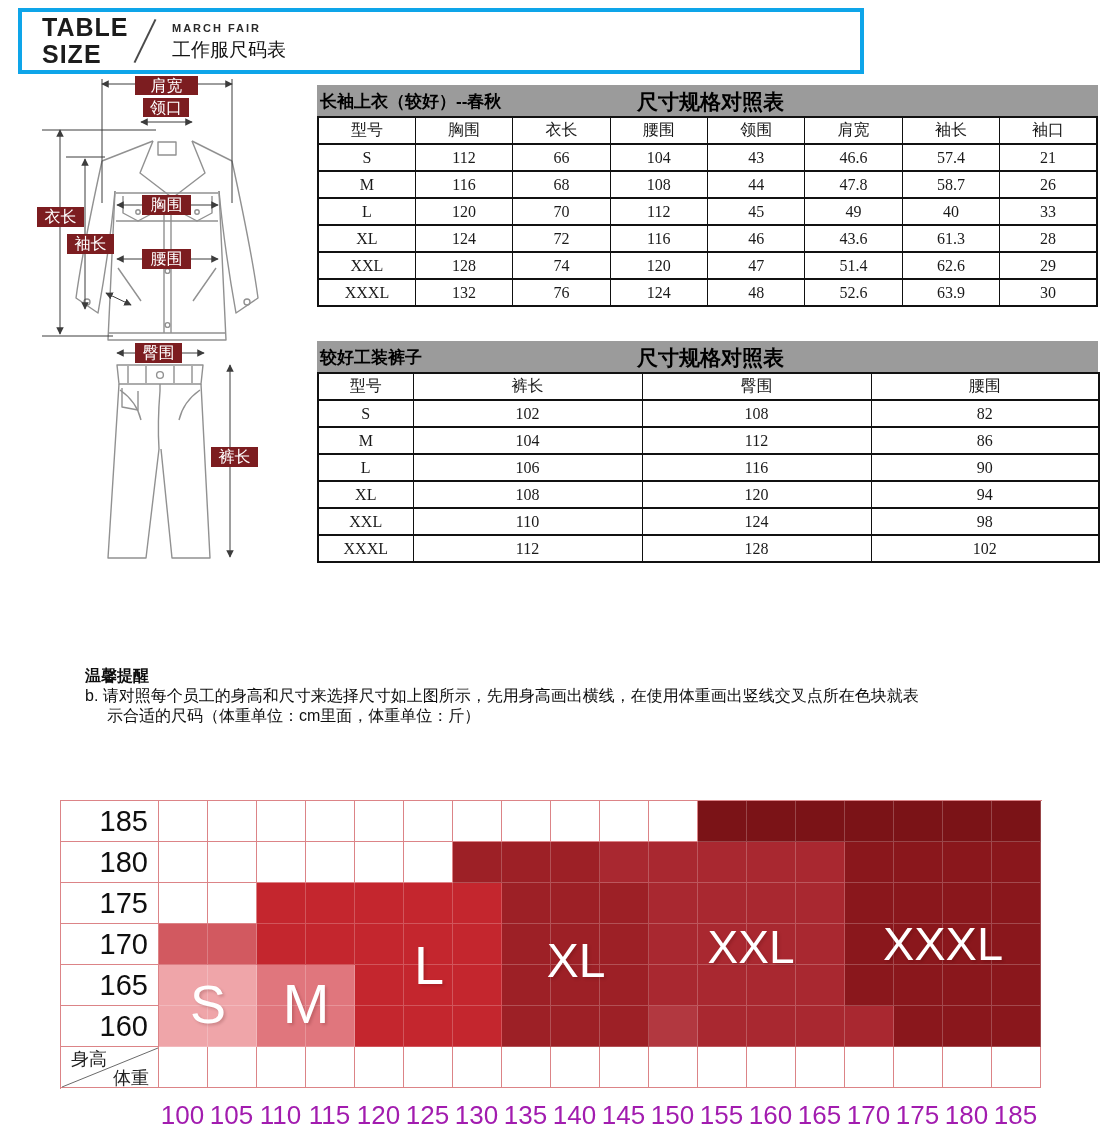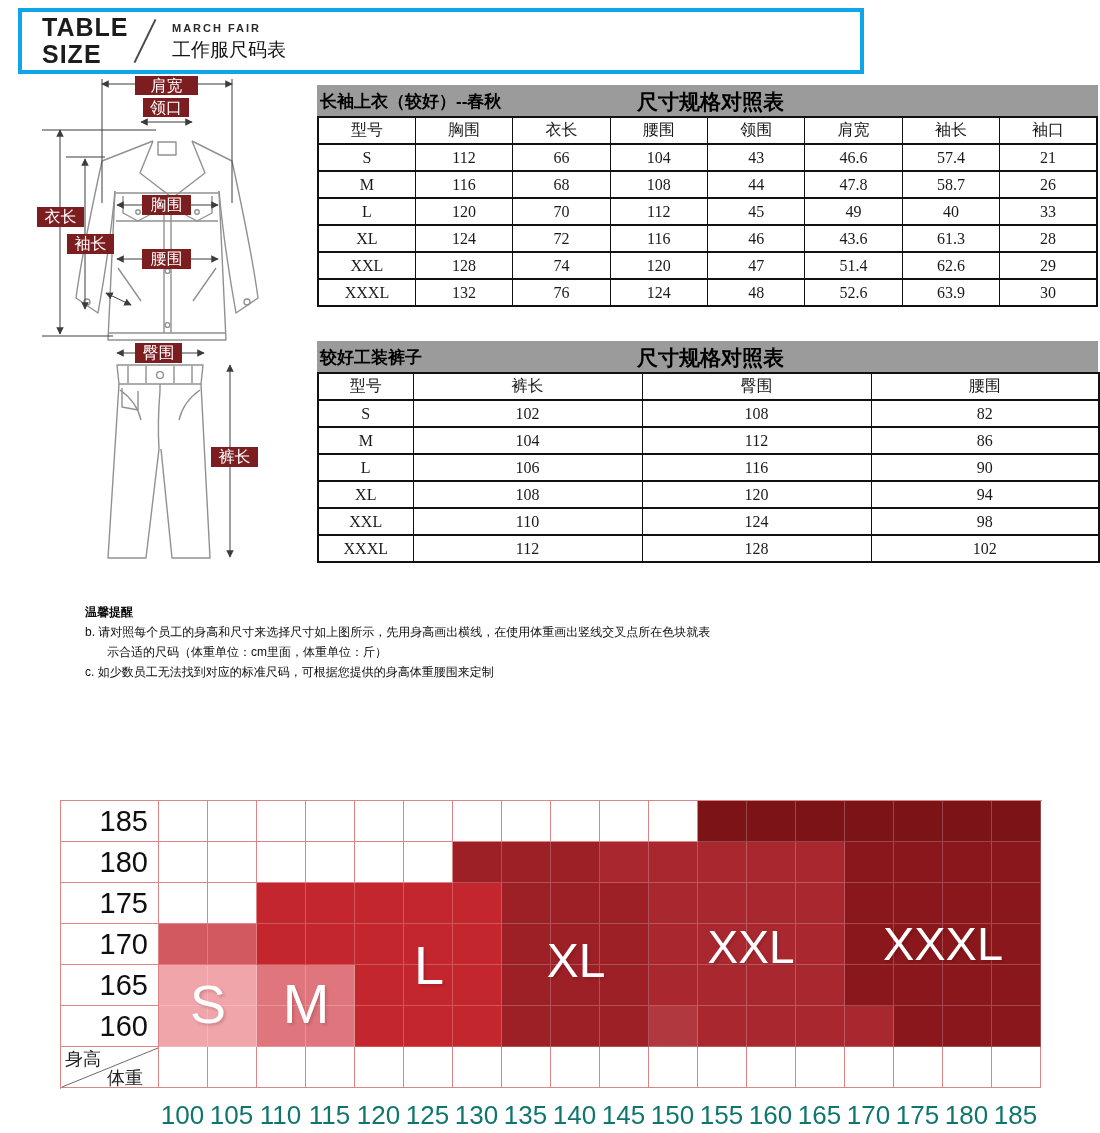--- a/index.html
+++ b/index.html
@@ -18,33 +18,33 @@
   
   .band{position:absolute;left:317px;width:781px;height:31px;background:#9b9b9b;}
   .band-left{position:absolute;left:3px;top:5px;font-size:17px;font-weight:bold;color:#000;}
   .band-center{position:absolute;left:320px;top:3px;font-size:21px;font-weight:bold;color:#000;}
   table.spec{position:absolute;left:317px;width:781px;border-collapse:collapse;table-layout:fixed;
              border:2px solid #111;font-family:Liberation Serif, serif;}
   table.spec th,table.spec td{border:1px solid #111;border-top-width:2px;height:25px;padding:0;
              text-align:center;font-size:16px;font-weight:normal;color:#1a1a1a;}
   
   .section-title{position:absolute;left:88px;top:583px;font-size:37px;font-weight:bold;color:#7b1517;letter-spacing:2px;}
-  .notes{position:absolute;left:85px;top:602px;font-size:12px;line-height:20px;color:#0e0e0e;}
+  .notes{position:absolute;left:85px;top:666px;font-size:16px;line-height:20px;color:#0e0e0e;}
   .notes .nh{font-weight:bold;}
   .notes .indent{padding-left:22px;}
   
   #chart{position:absolute;left:60px;top:800px;width:1000px;height:330px;}
   #grid{position:absolute;left:0;top:0;width:981px;height:288px;border-top:1px solid #dc8487;border-left:1px solid #dc8487;}
   .cell,.ycell,.corner{position:absolute;box-sizing:border-box;}
   .ycell{display:flex;align-items:center;justify-content:flex-end;padding-right:10px;
          font-size:29px;color:#0f0f0f;}
   .mark{position:absolute;color:#fff;transform:translate(-50%,-54%);font-weight:400;
         text-shadow:2px 2px 3px rgba(60,0,0,0.18);white-space:nowrap;}
-  .xtick{position:absolute;transform:translateX(-50%);font-size:26px;color:#0f766e;top:300px;}
-  .axlab{position:absolute;font-size:18px;color:#222;}
+  .xtick{position:absolute;transform:translateX(-50%);font-size:26px;color:#a21caf;top:300px;}
+  .axlab{position:absolute;font-size:18px;color:#222;margin-left:6px;}
 </style>
 </head>
 <body>
 
 <div class="page">
 
   <div class="header-box">
     <div class="brand">
       <div>TABLE</div>
       <div>SIZE</div>
@@ -279,21 +279,20 @@
           <td>128</td>
           <td>102</td>
         </tr>
       </tbody>
   </table>
 
   <div class="notes">
     <div class="nh">温馨提醒</div>
     <div>b. 请对照每个员工的身高和尺寸来选择尺寸如上图所示，先用身高画出横线，在使用体重画出竖线交叉点所在色块就表</div>
     <div class="indent">示合适的尺码（体重单位：cm里面，体重单位：斤）</div>
-    <div>c. 如少数员工无法找到对应的标准尺码，可根据您提供的身高体重腰围来定制</div>
   </div>
 
   <div id="chart">
     <div id="grid">
         <div class="ycell" style="left: 0px; top: 0px; width: 98px; height: 41px; border-right: 1px solid rgb(220, 132, 135); border-bottom: 1px solid rgb(220, 132, 135);">185</div>
         <div class="cell" style="left: 98px; top: 0px; width: 49px; height: 41px; background: rgb(255, 255, 255); border-right: 1px solid rgb(220, 132, 135); border-bottom: 1px solid rgb(220, 132, 135);"></div>
         <div class="cell" style="left: 147px; top: 0px; width: 49px; height: 41px; background: rgb(255, 255, 255); border-right: 1px solid rgb(220, 132, 135); border-bottom: 1px solid rgb(220, 132, 135);"></div>
         <div class="cell" style="left: 196px; top: 0px; width: 49px; height: 41px; background: rgb(255, 255, 255); border-right: 1px solid rgb(220, 132, 135); border-bottom: 1px solid rgb(220, 132, 135);"></div>
         <div class="cell" style="left: 245px; top: 0px; width: 49px; height: 41px; background: rgb(255, 255, 255); border-right: 1px solid rgb(220, 132, 135); border-bottom: 1px solid rgb(220, 132, 135);"></div>
         <div class="cell" style="left: 294px; top: 0px; width: 49px; height: 41px; background: rgb(255, 255, 255); border-right: 1px solid rgb(220, 132, 135); border-bottom: 1px solid rgb(220, 132, 135);"></div>

